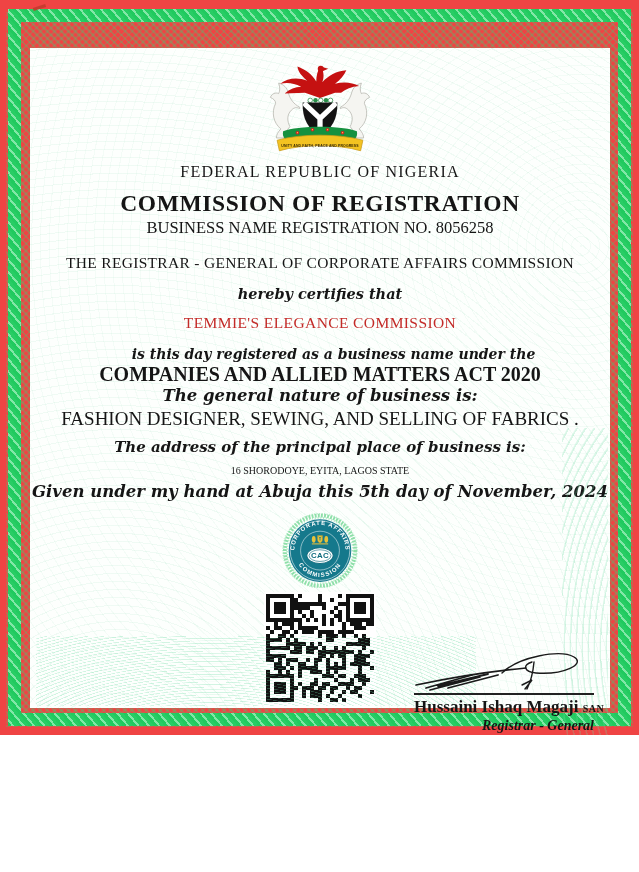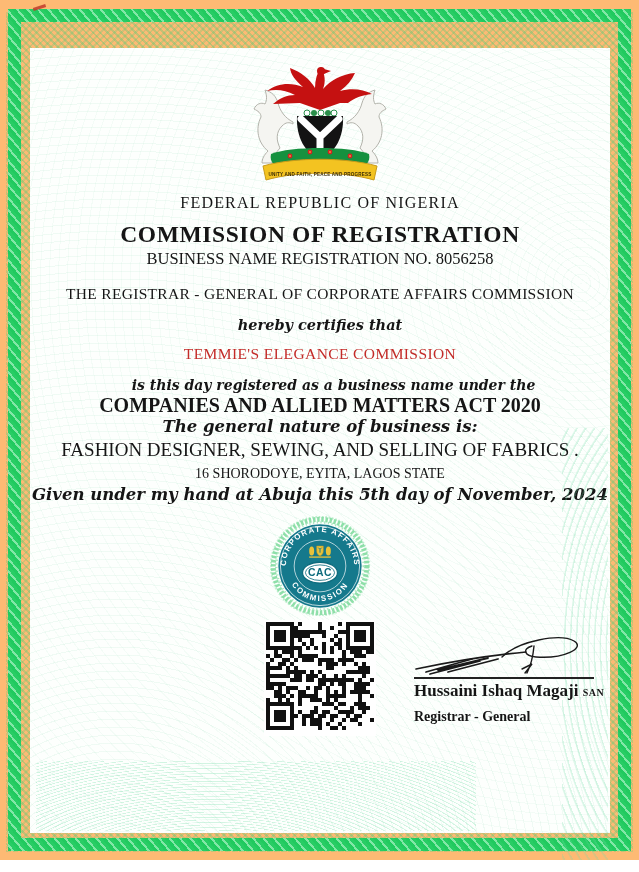--- a/index.html
+++ b/index.html
@@ -1,17 +1,17 @@
 <!DOCTYPE html>
 <html><head>
 <meta charset="utf-8">
 <style>
   html,body{margin:0;padding:0;}
   body{width:639px;height:872px;background:#ffffff;font-family:"Liberation Serif", serif;color:#151515;}
-  .paper{position:relative;width:639px;height:860px;background:#fdba74;overflow:hidden;}
+  .paper{position:relative;width:639px;height:735px;background:#ef4444;overflow:hidden;}
 
   
   .frame{position:absolute;top:12px;left:6px;right:6px;bottom:8px;
     background:
       repeating-linear-gradient(45deg, rgba(62,205,118,.30) 0 2px, rgba(255,255,255,0) 2px 5px),
       repeating-linear-gradient(-45deg, rgba(62,205,118,.22) 0 2px, rgba(255,255,255,0) 2px 5px);
   }
   .rope{position:absolute;top:9px;left:8px;right:8px;bottom:9px;border:13px solid;
     border-image: repeating-linear-gradient(50deg,#27c862 0 3px,#86e6a9 3px 5px,#2ecb68 5px 8px) 13;
     filter:saturate(1.05);
@@ -36,32 +36,32 @@
   .title{margin-top:8px;font-size:23.5px;font-weight:700;letter-spacing:.6px;line-height:28px;}
   .subtitle{font-size:16.5px;font-weight:400;line-height:22px;}
   .registrar-line{margin-top:14px;font-size:15.5px;line-height:20px;letter-spacing:.3px;text-align:center;}
   .certifies{margin-top:12px;font-size:14.5px;line-height:18px;}
   .bizname{margin-top:10px;font-size:15.5px;line-height:20px;letter-spacing:.4px;}
   .isday{margin-top:12px;font-size:14px;line-height:18px;margin-left:27px;}
   .act{font-size:20px;font-weight:700;line-height:22px;}
   .nature-label{font-size:16.5px;line-height:22px;}
   .nature-value{margin-top:2px;font-size:19px;line-height:20px;}
   .addr-label{margin-top:8px;font-size:15px;line-height:20px;}
-  .addr-value{margin-top:4px;font-size:14px;line-height:20px;}
+  .addr-value{margin-top:4px;font-size:10px;line-height:20px;}
   .given{font-size:16.5px;line-height:22px;}
   .coat{margin-top:14px;}
   .seal{margin-top:10px;}
   .qr{margin-top:4px;background:#fff;padding:2px;}
 
   
-  .sig-block{position:absolute;right:45px;top:629px;width:180px;text-align:left;}
+  .sig-block{position:absolute;right:45px;top:645px;width:180px;text-align:right;}
   .sig-line{border-top:2px solid #222;margin-top:-4px;}
   .sig-name{margin-top:2px;font-size:17px;font-weight:700;white-space:nowrap;}
   .sig-suffix{font-size:10px;font-weight:700;letter-spacing:.5px;}
-  .sig-role{font-size:14px;font-weight:700;margin-top:8px;}
+  .sig-role{font-size:14px;font-weight:700;margin-top:1px;font-style:italic;}
 </style>
 </head>
 <body>
 
 <div class="paper">
   <div class="frame"></div>
   <div class="rope"></div>
   <div class="red-mark"></div>
 
   <div class="content">
@@ -121,20 +121,21 @@
 
     <div class="registrar-line serif">THE REGISTRAR - GENERAL OF CORPORATE AFFAIRS COMMISSION</div>
     <div class="certifies script">hereby certifies that</div>
     <div class="bizname serif" style="color:#c32b28;">TEMMIE'S ELEGANCE COMMISSION</div>
     <div class="isday script">is this day registered as a business name under the</div>
     <div class="act serif">COMPANIES AND ALLIED MATTERS ACT 2020</div>
 
     <div class="nature-label script">The general nature of business is:</div>
     <div class="nature-value serif">FASHION DESIGNER, SEWING, AND SELLING OF FABRICS .</div>
 
+    <div class="addr-label script">The address of the principal place of business is:</div>
     <div class="addr-value serif">16 SHORODOYE, EYITA, LAGOS STATE</div>
 
     <div class="given script">Given under my hand at Abuja this 5th day of November, 2024</div>
 
     <svg class="seal" width="100" height="100" viewBox="0 0 120 120">
       <defs>
         <path id="arcTop" d="M 19,60 A 41,41 0 1 1 101,60"></path>
         <path id="arcBot" d="M 21,63 A 39,39 0 0 0 99,63"></path>
       </defs>
       <g fill="none">

